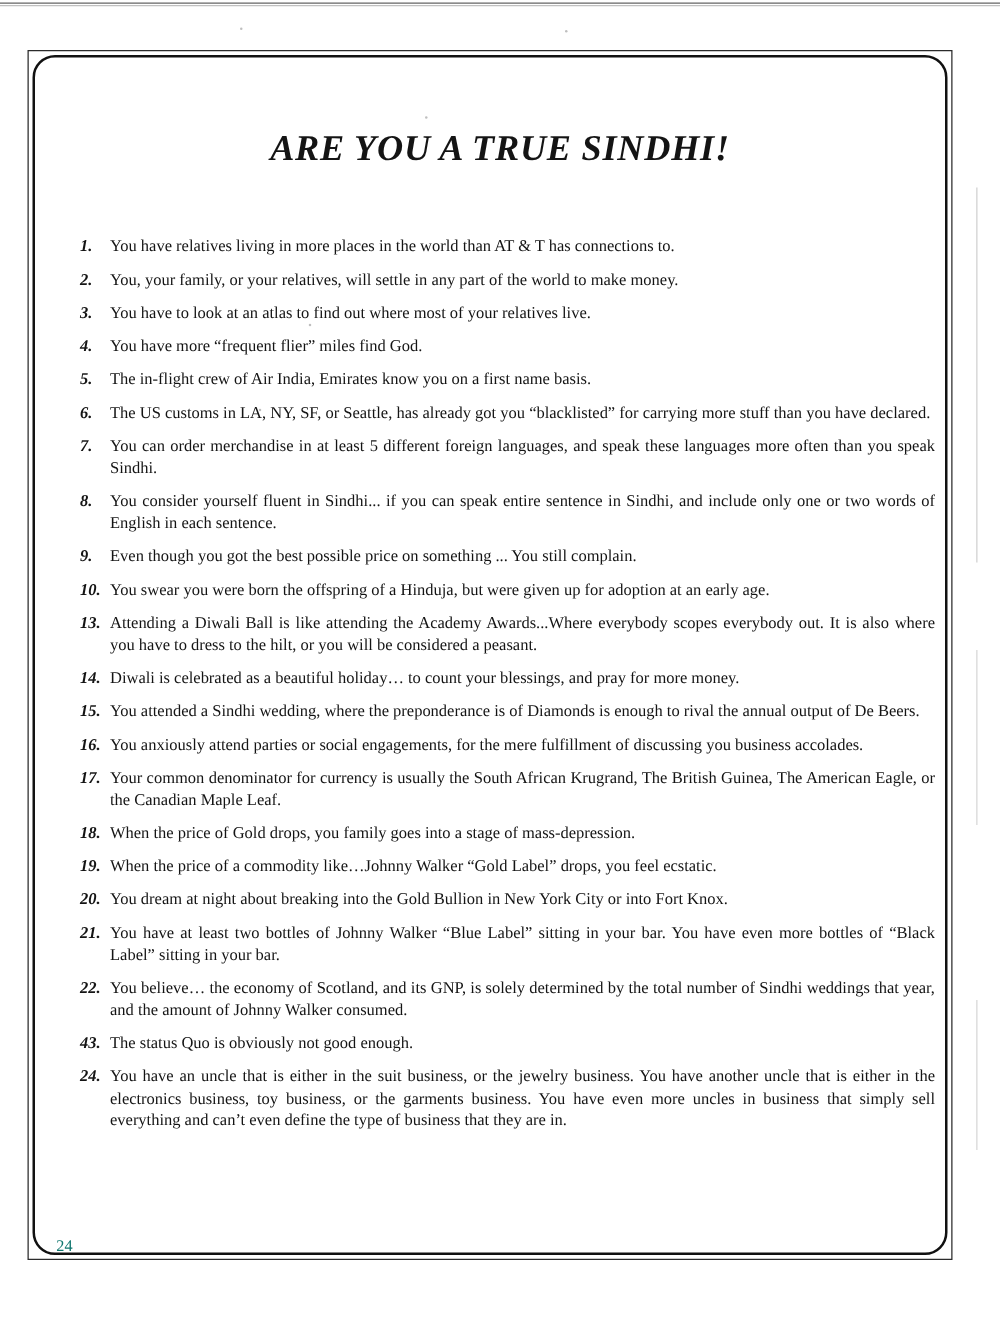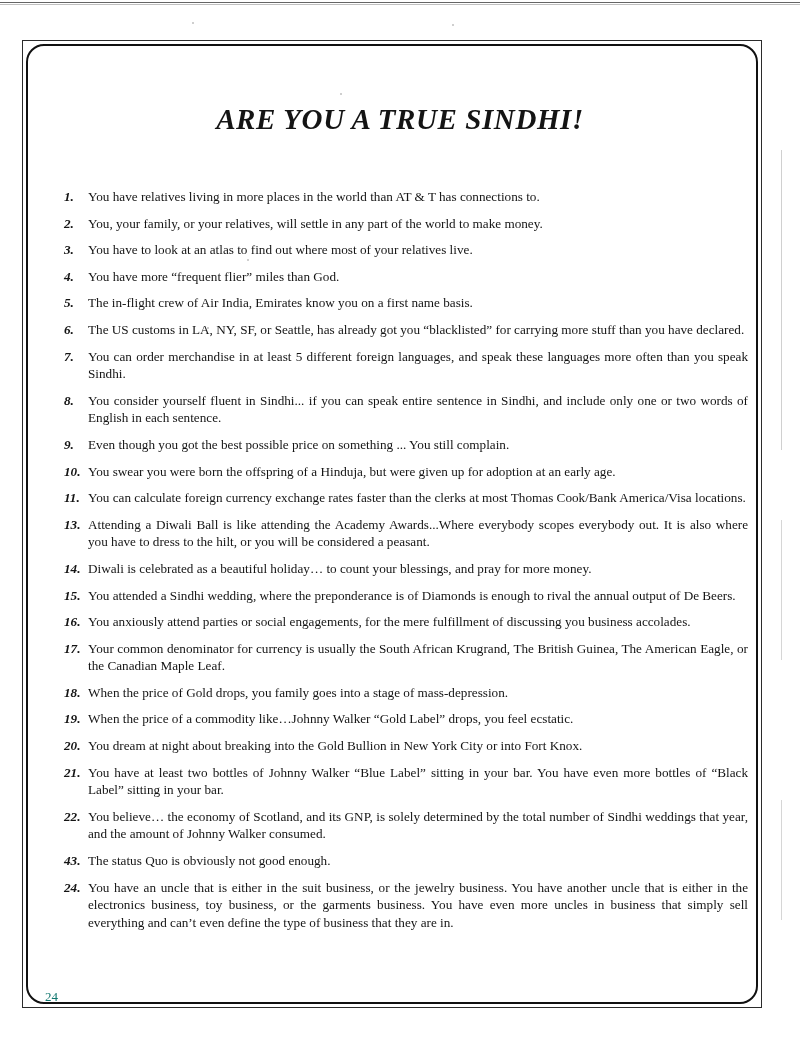--- a/index.html
+++ b/index.html
@@ -158,21 +158,21 @@
       <div class="item single">
         <div class="num">2.</div>
         <div class="txt">You, your family, or your relatives, will settle in any part of the world to make money.</div>
       </div>
       <div class="item single">
         <div class="num">3.</div>
         <div class="txt">You have to look at an atlas to find out where most of your relatives live.</div>
       </div>
       <div class="item single">
         <div class="num">4.</div>
-        <div class="txt">You have more “frequent flier” miles than God.</div>
+        <div class="txt">You have more “frequent flier” miles find God.</div>
       </div>
       <div class="item single">
         <div class="num">5.</div>
         <div class="txt">The in-flight crew of Air India, Emirates know you on a first name basis.</div>
       </div>
       <div class="item">
         <div class="num">6.</div>
         <div class="txt">The US customs in LA, NY, SF, or Seattle, has already got you “blacklisted” for carrying more stuff than you have declared.</div>
       </div>
       <div class="item">
@@ -185,24 +185,20 @@
       </div>
       <div class="item single">
         <div class="num">9.</div>
         <div class="txt">Even though you got the best possible price on something ... You still complain.</div>
       </div>
       <div class="item single">
         <div class="num">10.</div>
         <div class="txt">You swear you were born the offspring of a Hinduja, but were given up for adoption at an early age.</div>
       </div>
       <div class="item">
-        <div class="num">11.</div>
-        <div class="txt">You can calculate foreign currency exchange rates faster than   the clerks at most Thomas Cook/Bank America/Visa locations.</div>
-      </div>
-      <div class="item">
         <div class="num">13.</div>
         <div class="txt">Attending a Diwali Ball is like attending the Academy Awards...Where everybody scopes everybody out.  It is also where you have to dress to the hilt, or you will be considered a peasant.</div>
       </div>
       <div class="item single">
         <div class="num">14.</div>
         <div class="txt">Diwali is celebrated as a beautiful holiday… to count your blessings, and pray for more money.</div>
       </div>
       <div class="item">
         <div class="num">15.</div>
         <div class="txt">You attended a Sindhi wedding, where the preponderance is of Diamonds is enough to rival the annual output of De Beers.</div>

